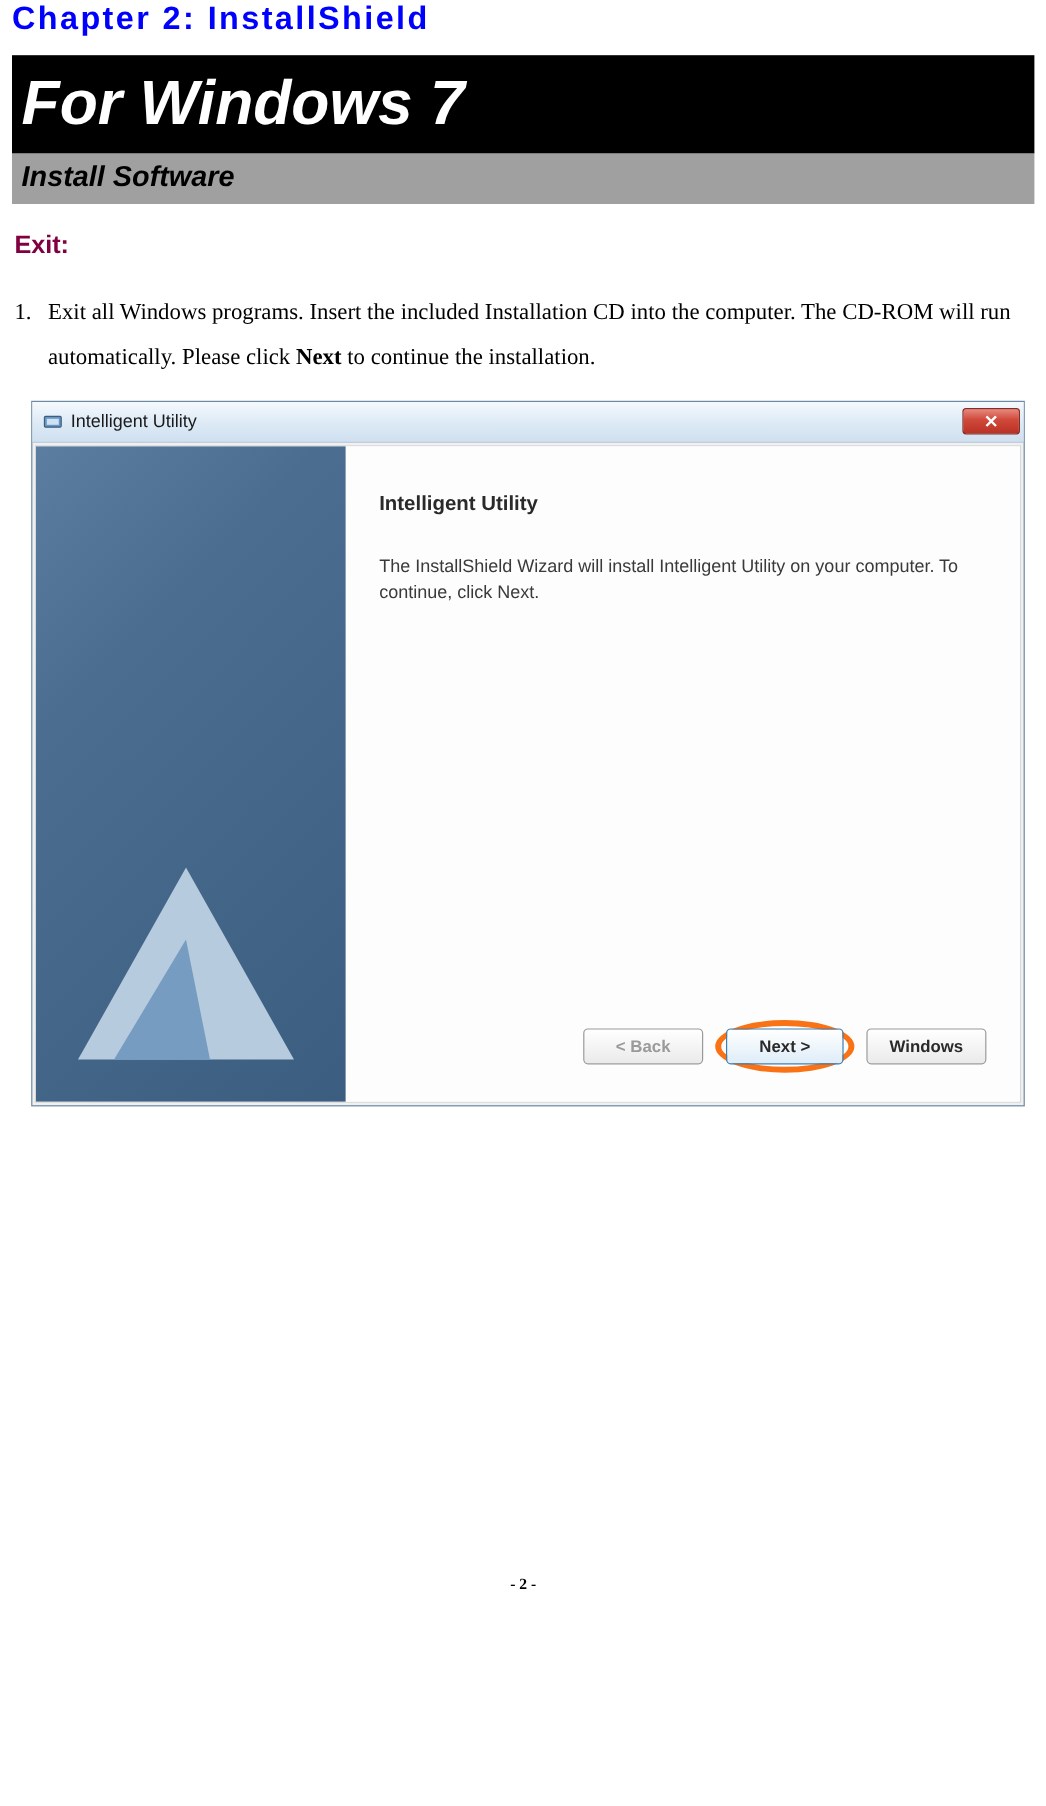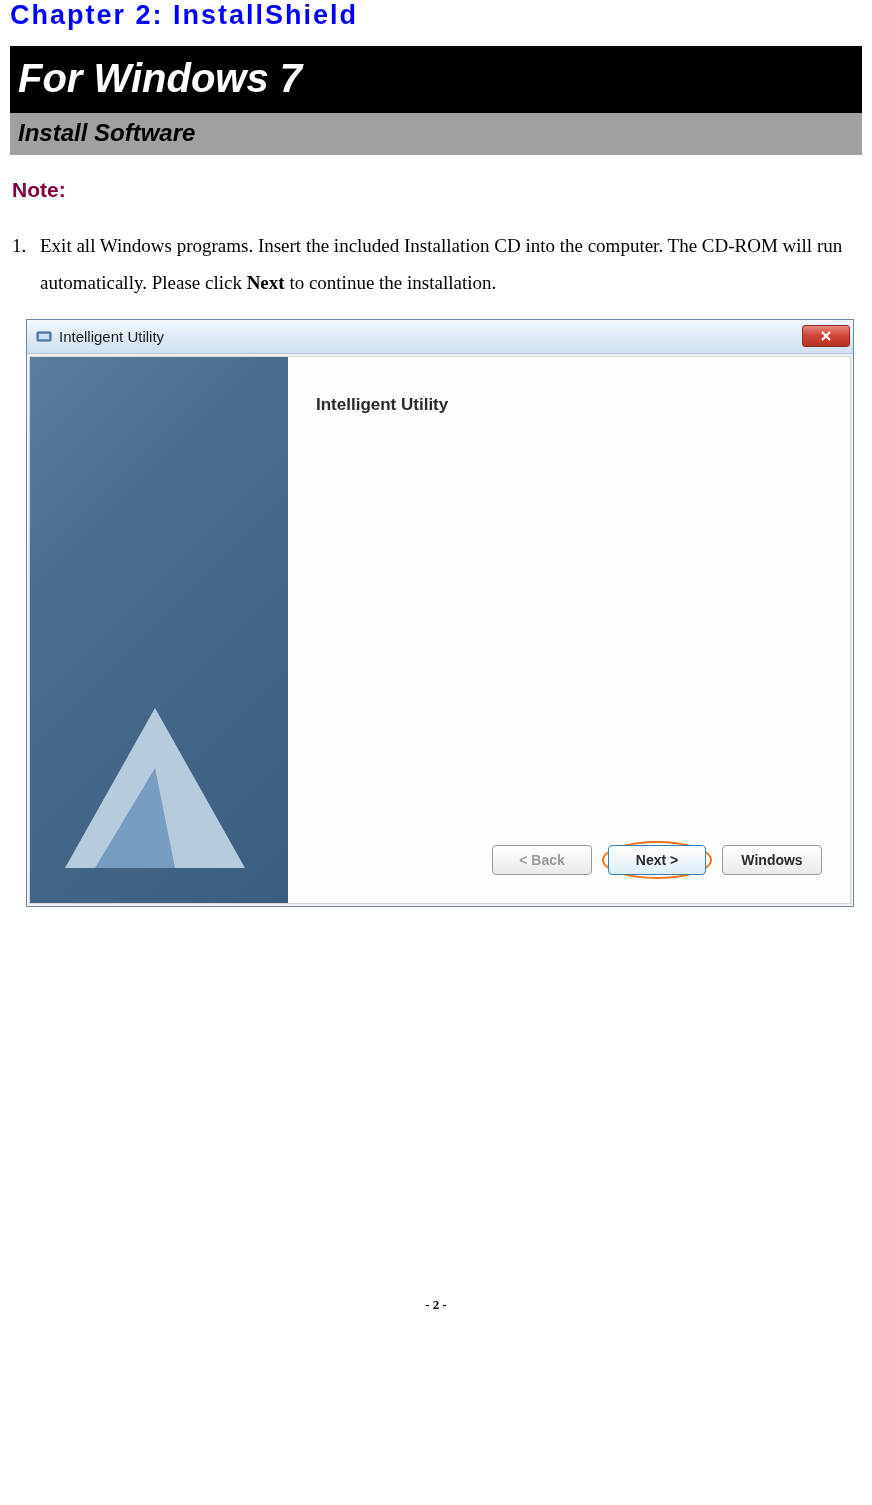--- a/index.html
+++ b/index.html
@@ -20,21 +20,21 @@
       font-size: 27px;
       letter-spacing: 2px;
       padding: 0 0 15px 0;
     }
     .section-windows {
       background: #000000;
       color: white;
       font-family: Verdana, Arial, sans-serif;
       font-weight: bold;
       font-style: italic;
-      font-size: 40px;
+      font-size: 52px;
       padding: 10px 8px 12px 8px;
     }
     .section-install {
       background: #a0a0a0;
       color: #000000;
       font-family: Verdana, Arial, sans-serif;
       font-weight: bold;
       font-style: italic;
       font-size: 24px;
       padding: 6px 8px 8px 8px;
@@ -182,21 +182,21 @@
       justify-content: center;
     }
     .wiz-button.disabled {
       color: #9a9a9a;
     }
     .wiz-button.primary {
       border-color: #3c7fb1;
       background: linear-gradient(to bottom, #ffffff 0%, #deedf8 100%);
     }
     .highlight-ellipse {
-      border: 2px solid #f97316;
+      border: 5px solid #f97316;
       border-radius: 50%;
       padding: 2px 4px;
       display: inline-flex;
       align-items: center;
       justify-content: center;
     }
     .highlight-ellipse .wiz-button {
       width: 98px;
     }
     .page-footer {
@@ -212,21 +212,21 @@
 </head>
 <body>
 
 <div class="chapter-title">Chapter 2: InstallShield</div>
 
 <div class="section-windows">For Windows 7</div>
 
 <div class="section-install">Install Software</div>
 
 <div class="note-block">
-  <div>Note:</div>
+  <div>Exit:</div>
 </div>
 
 <div class="step-list">
   <div class="step-item">
     <div class="step-num">1.</div>
     <div class="step-text">
       <span>Exit all Windows programs. Insert the included Installation CD into the computer. The CD-ROM will run automatically. Please click </span><b>Next</b><span> to continue the installation.</span>
     </div>
   </div>
 </div>
@@ -245,20 +245,21 @@
         <path d="M2 1 L10 9 M10 1 L2 9" stroke="white" stroke-width="2"></path>
       </svg>
     </div>
   </div>
   <div class="dialog-body">
     <div class="left-panel">
       <div class="triangle-logo"></div>
     </div>
     <div class="right-panel">
       <div class="wizard-title">Intelligent Utility</div>
+      <div class="wizard-text">The InstallShield Wizard will install Intelligent Utility on your computer.  To continue, click Next.</div>
       <div class="button-row">
         <div class="wiz-button disabled">&lt; Back</div>
         <div class="highlight-ellipse">
           <div class="wiz-button primary">Next &gt;</div>
         </div>
         <div class="wiz-button">Windows</div>
       </div>
     </div>
   </div>
 </div>

